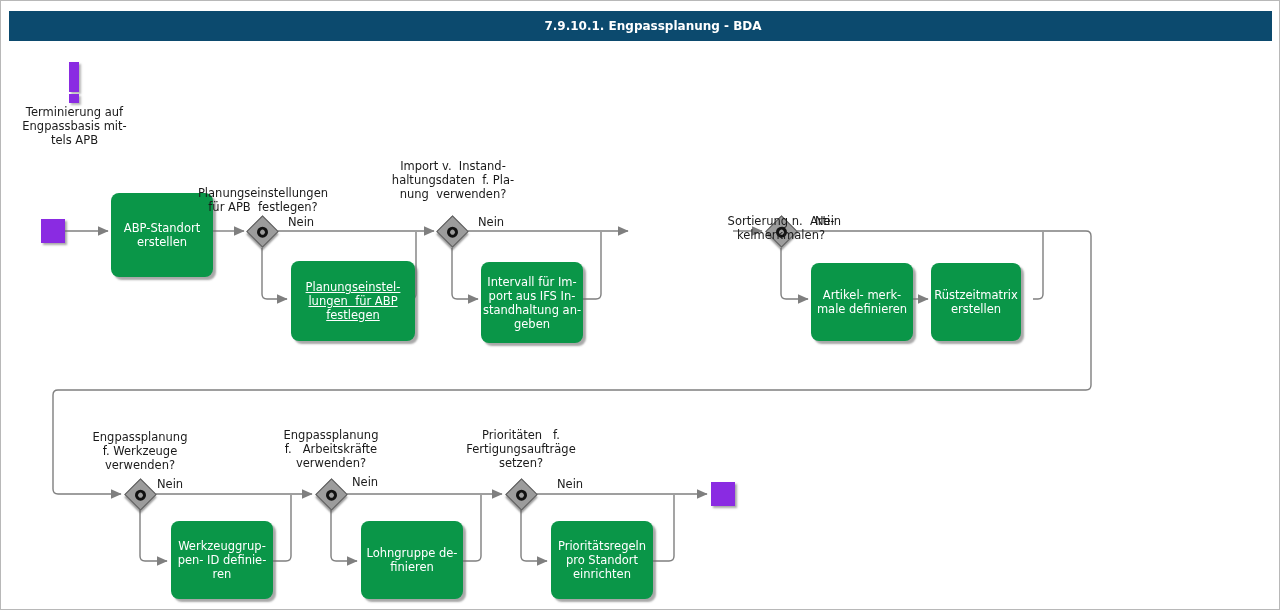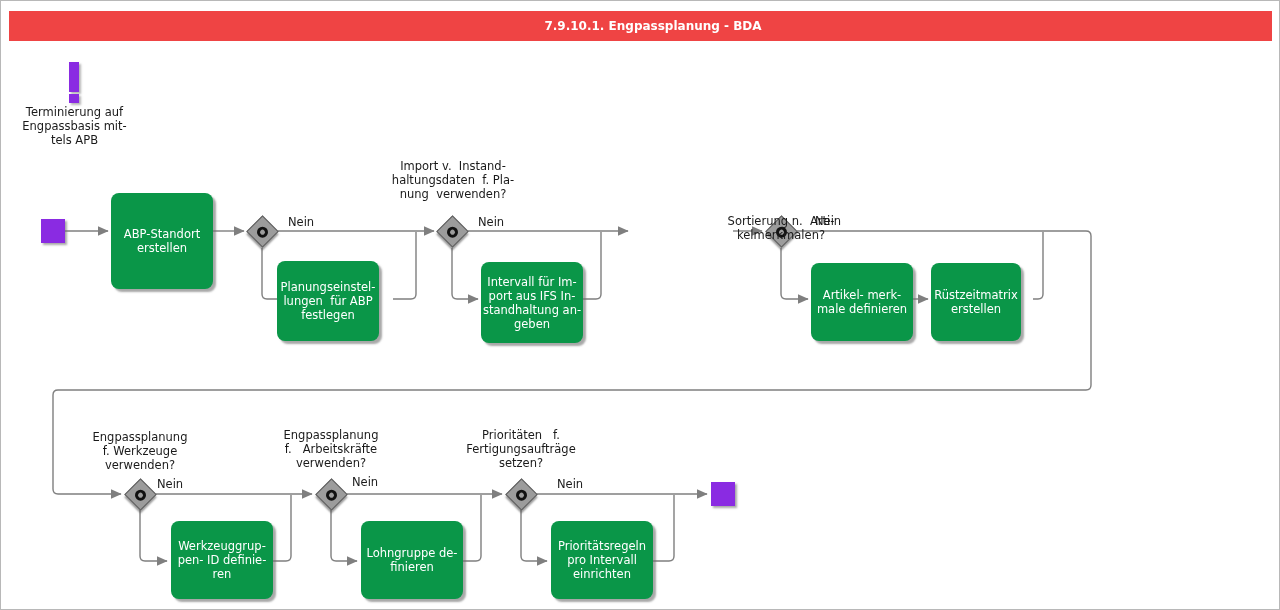--- a/index.html
+++ b/index.html
@@ -5,21 +5,21 @@
   * { margin: 0; padding: 0; box-sizing: border-box; }
   body { background: #ffffff; font-family: "DejaVu Sans", "Liberation Sans", sans-serif; }
   .canvas {
     position: relative; width: 1280px; height: 610px;
     background: #ffffff; overflow: hidden;
     border: 1px solid #b8b8b8;
   }
   
   .title-bar {
     position: absolute; left: 8px; top: 10px; width: 1263px; height: 30px;
-    background: #ef4444;
+    background: #0c4a6e;
     display: flex; align-items: center; justify-content: center;
     color: #ffffff; font-size: 12px; font-weight: bold; padding-left: 25px;
   }
   
   .excl-bar {
     position: absolute; left: 68px; top: 61px; width: 10px; height: 30px;
     background: #8a2be2; box-shadow: 2px 2px 2px rgba(120,120,120,0.55);
     z-index: 1;
   }
   .excl-dot {
@@ -36,22 +36,22 @@
   svg.connectors { position: absolute; left: 0; top: 0; z-index: 3; }
   
   .task {
     position: absolute; background: #0a9648; border-radius: 8px;
     box-shadow: 3px 3px 2px rgba(110,110,110,0.6);
     display: flex; align-items: center; justify-content: center;
     color: #ffffff; font-size: 11.5px; line-height: 14px; text-align: center;
     z-index: 4;
   }
   .task .node-label { white-space: pre; }
-  .b1 { left: 110px; top: 192px; width: 102px; height: 96px; }
-  .b2 { left: 276px; top: 260px; width: 102px; height: 80px; }
+  .b1 { left: 110px; top: 192px; width: 102px; height: 84px; }
+  .b2 { left: 290px; top: 260px; width: 124px; height: 80px; text-decoration: underline; }
   .b3 { left: 480px; top: 261px; width: 102px; height: 81px; justify-content: center; }
   .b4 { left: 630px; top: 192px; width: 102px; height: 76px; }
   .b5 { left: 810px; top: 262px; width: 102px; height: 78px; }
   .b6 { left: 930px; top: 262px; width: 90px; height: 78px; }
   .b7 { left: 170px; top: 520px; width: 102px; height: 78px; }
   .b8 { left: 360px; top: 520px; width: 102px; height: 78px; }
   .b9 { left: 550px; top: 520px; width: 102px; height: 78px; }
   
   .diamond {
     position: absolute; width: 23px; height: 23px;
@@ -178,21 +178,21 @@
     <span class="node-label">Lohngruppe de-
 finieren</span>
   </div>
   <div class="task b7">
     <span class="node-label">Werkzeuggrup-
 pen- ID definie-
 ren</span>
   </div>
   <div class="task b9">
     <span class="node-label">Prioritätsregeln
-pro Intervall
+pro Standort
 einrichten</span>
   </div>
 
   <div class="diamond d1">
       <span class="circle"></span>
     </div>
   <div class="diamond d2">
       <span class="circle"></span>
     </div>
   <div class="diamond d3">
@@ -201,20 +201,22 @@
   <div class="diamond d4">
       <span class="circle"></span>
     </div>
   <div class="diamond d5">
       <span class="circle"></span>
     </div>
   <div class="diamond d6">
       <span class="circle"></span>
     </div>
 
+  <div class="q-label q1">Planungseinstellungen
+für APB  festlegen?</div>
   <div class="q-label q2">Import v.  Instand-
 haltungsdaten  f. Pla-
 nung  verwenden?</div>
   <div class="q-label q3">Sortierung n.  Arti-
 kelmerkmalen?</div>
   <div class="q-label q4">Engpassplanung
 f. Werkzeuge
 verwenden?</div>
   <div class="q-label q5">Engpassplanung
 f.   Arbeitskräfte

